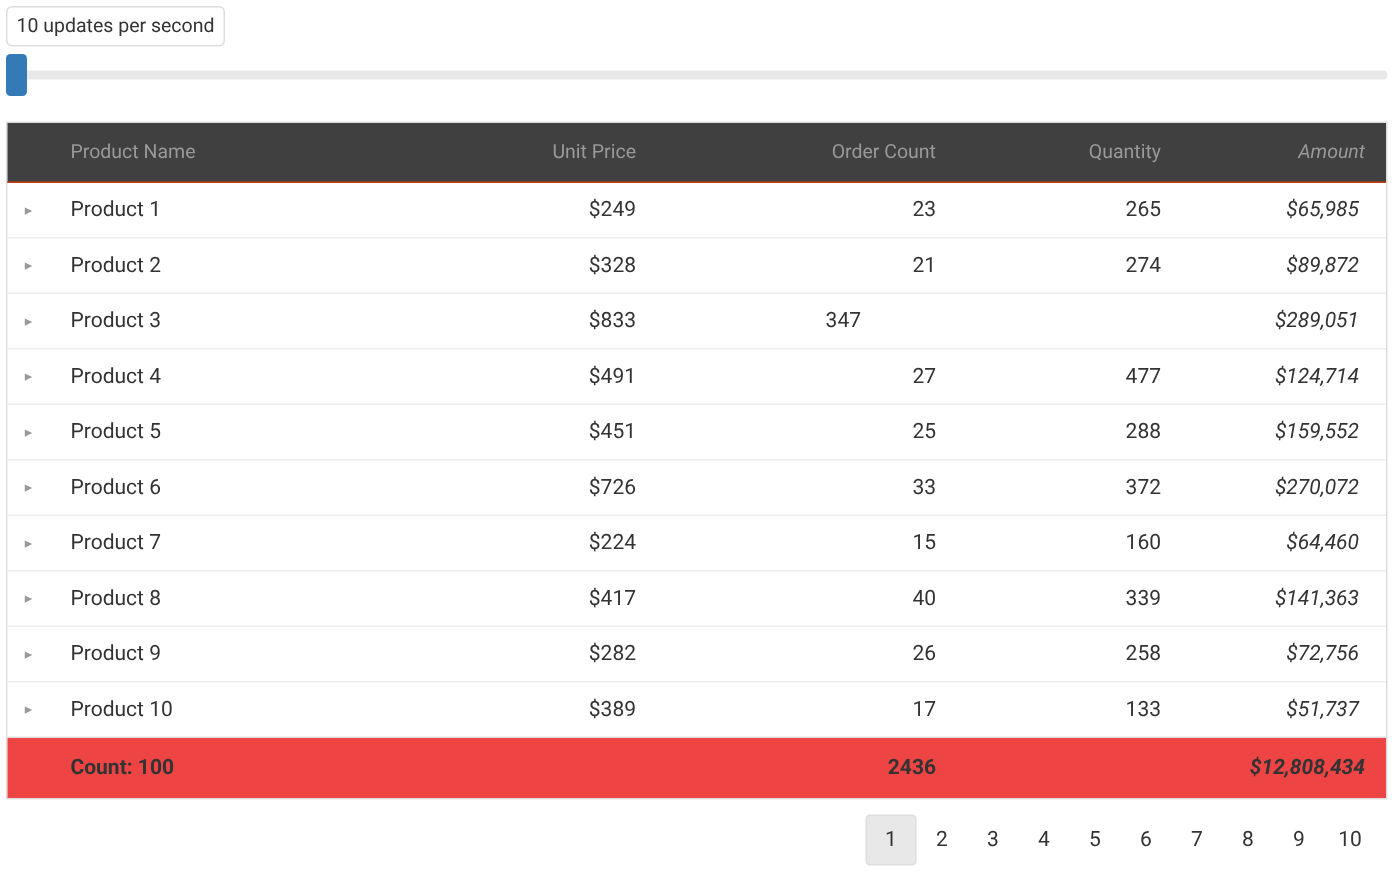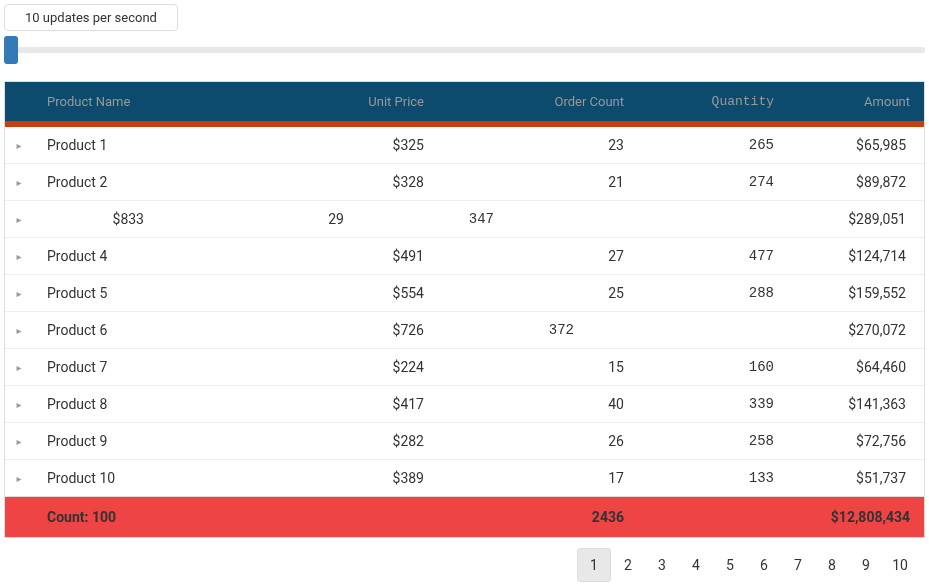--- a/index.html
+++ b/index.html
@@ -15,21 +15,21 @@
       width: 929px;
       padding: 4px;
     }
     .slider-container {
       margin-bottom: 18px;
     }
     .slider-label {
       display: inline-block;
       border: 1px solid #ddd;
       border-radius: 4px;
-      padding: 5px 20px;
+      padding: 5px 6px;
       font-size: 13px;
       color: #333;
       background: #fff;
       margin-bottom: 8px;
     }
     .slider-track {
       position: relative;
       height: 6px;
       background: #e8e8e8;
       border-radius: 3px;
@@ -49,24 +49,24 @@
     }
     .grid-container {
       border: 1px solid #ddd;
       margin-top: 28px;
     }
     .grid-header, .grid-row, .grid-summary {
       display: flex;
       border-bottom: 1px solid #eee;
     }
     .grid-header {
-      background: #0c4a6e;
+      background: #404040;
       color: #999;
       font-size: 13px;
-      border-bottom: 6px solid #c2410c;
+      border-bottom: 1px solid #c2410c;
     }
     .grid-summary {
       font-weight: bold;
       color: #333;
       background: #ef4444;
       border-bottom: none;
     }
     .cell {
       padding: 10px 14px;
       display: flex;
@@ -92,26 +92,26 @@
       text-align: center;
     }
     .col-orders {
       flex: 0 0 200px;
       justify-content: flex-end;
       text-align: center;
     }
     .col-qty {
       flex: 0 0 150px;
       justify-content: flex-end;
-      font-family: Liberation Mono, monospace;
     }
     .col-amount {
       flex: 1;
       justify-content: flex-end;
       padding-right: 18px;
+      font-style: italic;
     }
     .grid-row {
       color: #333;
     }
     .grid-row:last-of-type {
       border-bottom: 1px solid #ddd;
     }
     .header-cell {
       padding: 12px 14px;
     }
@@ -159,70 +159,71 @@
     <div class="cell col-qty header-cell">Quantity</div>
     <div class="cell col-amount header-cell">Amount</div>
   </div>
 
   <div id="rows-container">
       <div class="grid-row">
         <div class="cell col-expand">
           <span class="expand-icon">▸</span>
         </div>
         <div class="cell col-product">Product 1</div>
-        <div class="cell col-price">$325</div>
+        <div class="cell col-price">$249</div>
         <div class="cell col-orders">23</div>
         <div class="cell col-qty">265</div>
         <div class="cell col-amount">$65,985</div>
       </div>
       <div class="grid-row">
         <div class="cell col-expand">
           <span class="expand-icon">▸</span>
         </div>
         <div class="cell col-product">Product 2</div>
         <div class="cell col-price">$328</div>
         <div class="cell col-orders">21</div>
         <div class="cell col-qty">274</div>
         <div class="cell col-amount">$89,872</div>
       </div>
       <div class="grid-row">
         <div class="cell col-expand">
           <span class="expand-icon">▸</span>
         </div>
+        <div class="cell col-product">Product 3</div>
         <div class="cell col-price">$833</div>
-        <div class="cell col-orders">29</div>
         <div class="cell col-qty">347</div>
         <div class="cell col-amount">$289,051</div>
       </div>
       <div class="grid-row">
         <div class="cell col-expand">
           <span class="expand-icon">▸</span>
         </div>
         <div class="cell col-product">Product 4</div>
         <div class="cell col-price">$491</div>
         <div class="cell col-orders">27</div>
         <div class="cell col-qty">477</div>
         <div class="cell col-amount">$124,714</div>
       </div>
       <div class="grid-row">
         <div class="cell col-expand">
           <span class="expand-icon">▸</span>
         </div>
         <div class="cell col-product">Product 5</div>
-        <div class="cell col-price">$554</div>
+        <div class="cell col-price">$451</div>
         <div class="cell col-orders">25</div>
         <div class="cell col-qty">288</div>
         <div class="cell col-amount">$159,552</div>
       </div>
       <div class="grid-row">
         <div class="cell col-expand">
           <span class="expand-icon">▸</span>
         </div>
         <div class="cell col-product">Product 6</div>
         <div class="cell col-price">$726</div>
+        <div class="cell col-orders">33</div>
         <div class="cell col-qty">372</div>
         <div class="cell col-amount">$270,072</div>
       </div>
       <div class="grid-row">
         <div class="cell col-expand">
           <span class="expand-icon">▸</span>
         </div>
         <div class="cell col-product">Product 7</div>
         <div class="cell col-price">$224</div>
         <div class="cell col-orders">15</div>

